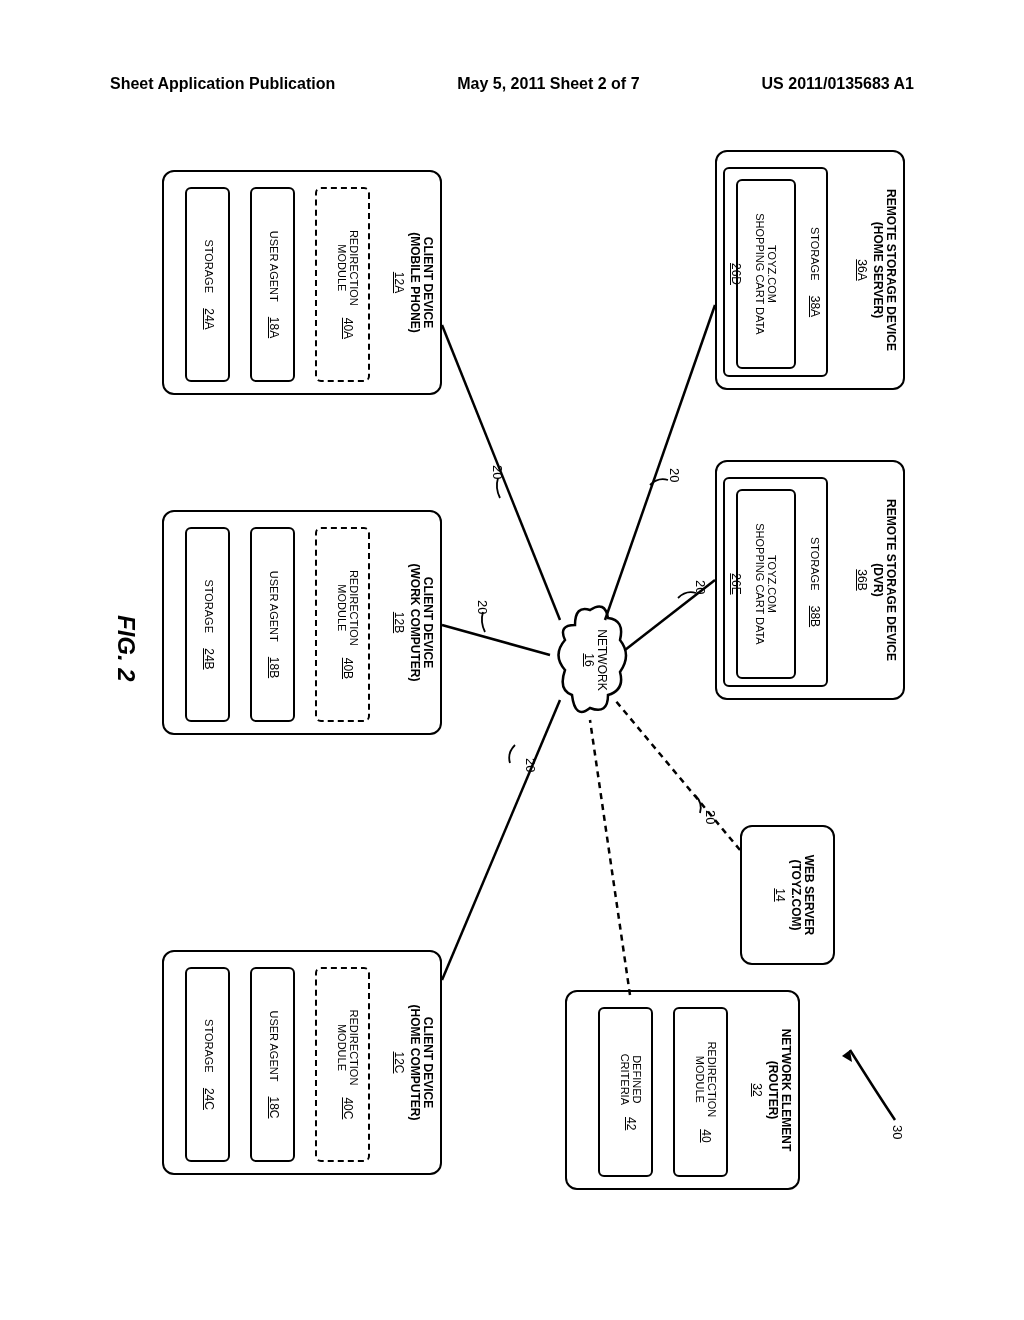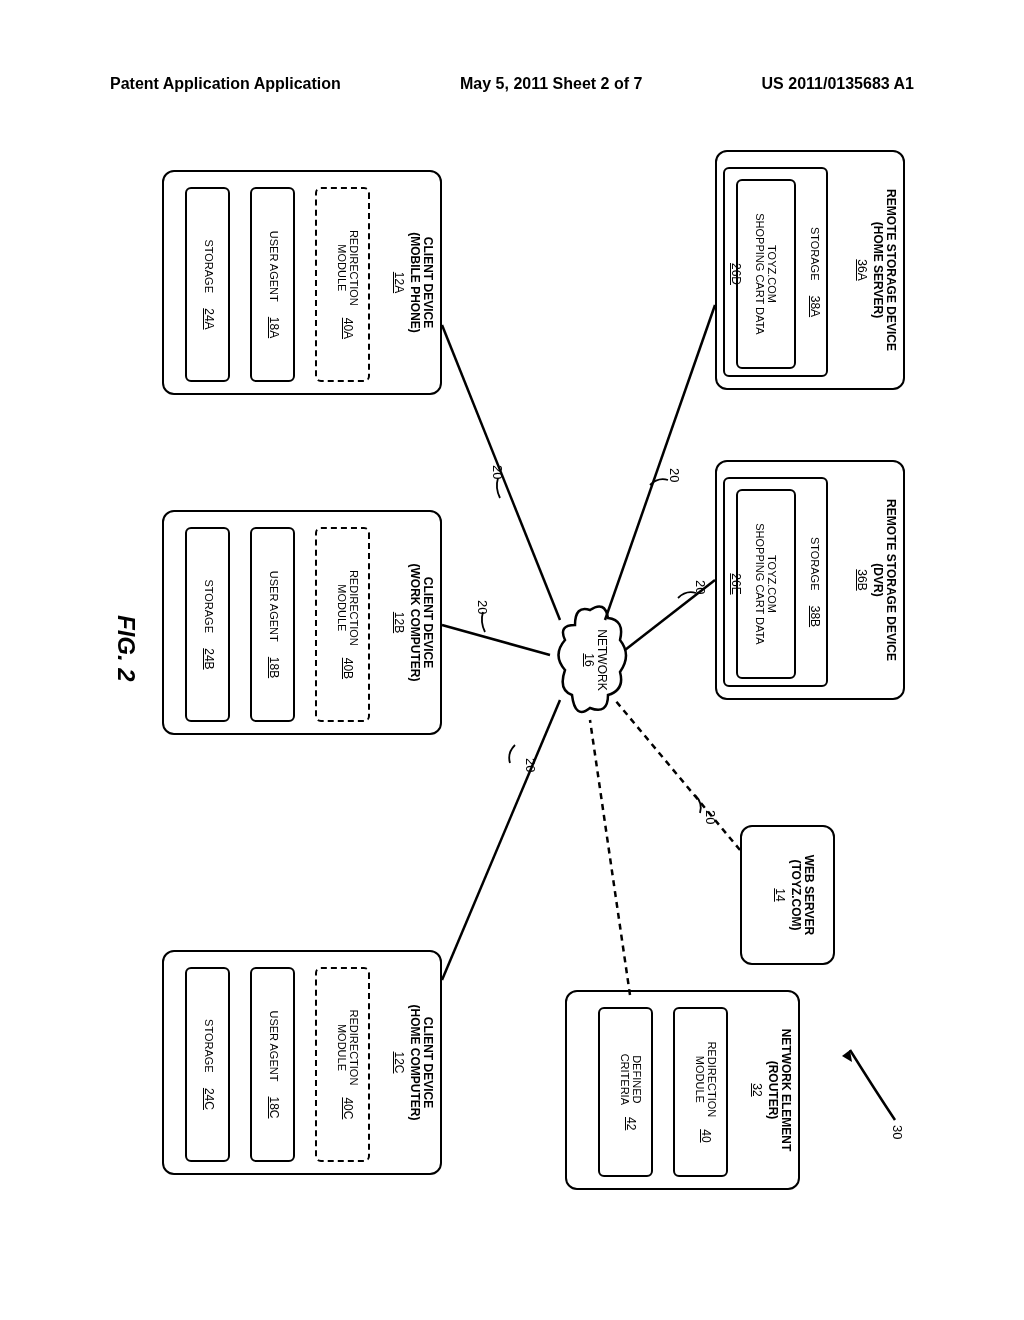--- a/index.html
+++ b/index.html
@@ -102,21 +102,21 @@
       left: 0;
       width: 100%;
       height: 100%;
       pointer-events: none;
     }
   </style>
 </head>
 <body>
 
 <div class="header">
-  <span>Patent Application Application</span>
+  <span>Sheet Application Publication</span>
   <span class="sheet">May 5, 2011  Sheet 2 of 7</span>
   <span>US 2011/0135683 A1</span>
 </div>
 
 <div class="diagram-area">
   <div class="rot-group">
 
     <svg class="curved-arrow" style="left:880px; top:30px; width:120px; height:70px;" viewBox="0 0 120 70">
       <path d="M 110 5 Q 80 25 40 50" stroke="#000" stroke-width="2.5" fill="none"></path>
       <path d="M 40 50 l 12 -2 l -6 10 z" fill="#000"></path>

